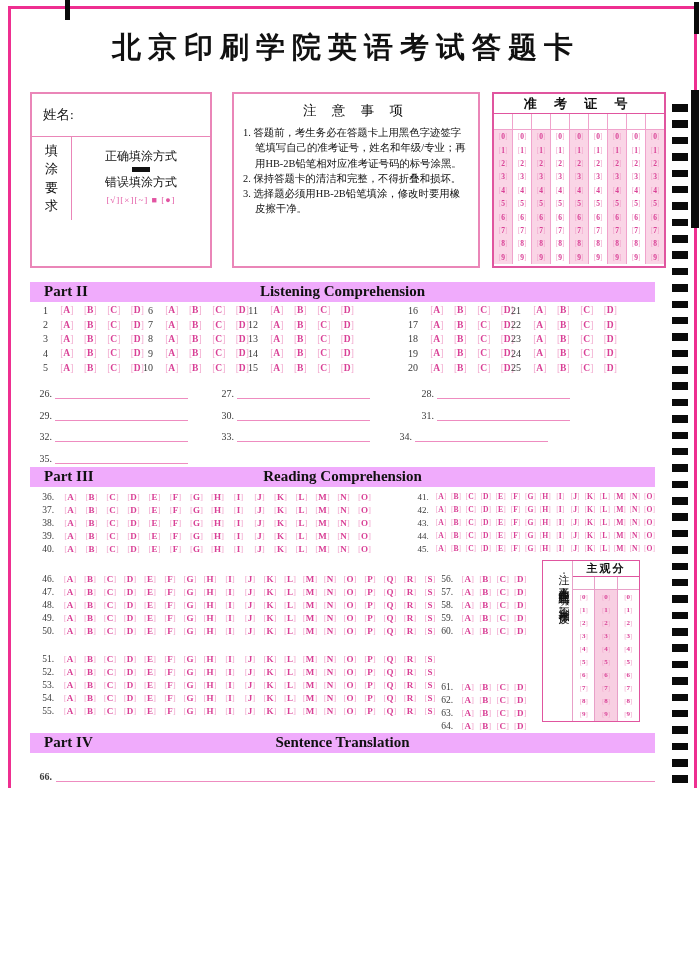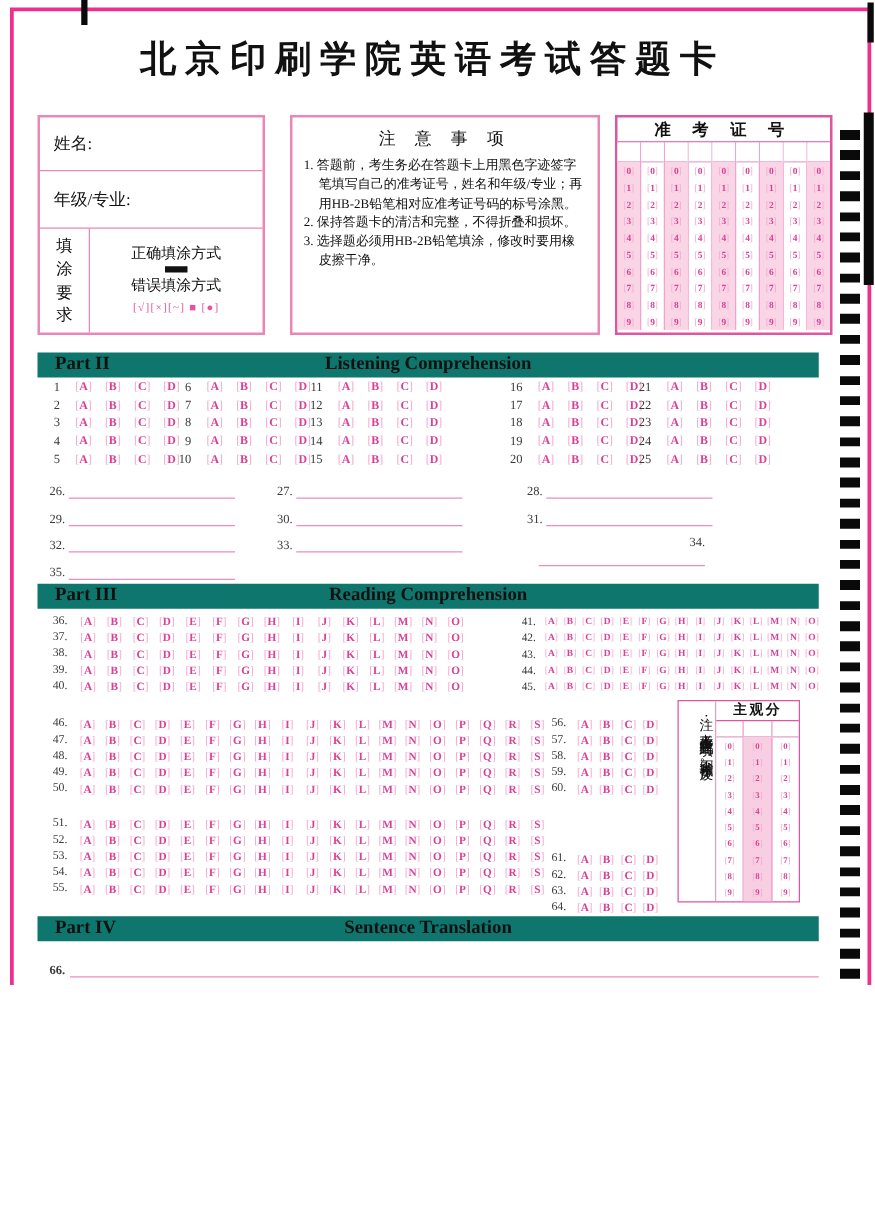--- a/index.html
+++ b/index.html
@@ -41,21 +41,21 @@
   .xblank{height:16px;border-bottom:1px solid #f0a3cc;background:#fff;}
   .xdigits{flex:1;display:flex;flex-direction:column;}
   .shade .xdigits{background:#fad5e6;}
   .xcell{height:13.4px;display:flex;align-items:center;justify-content:center;font-size:7.5px;}
 
   
   .opt{display:inline-flex;align-items:center;justify-content:center;}
   .bk{color:#f2a7cd;} .lt{color:#d94096;font-weight:bold;}
 
   
-  .part-bar{position:absolute;left:30px;width:625px;height:20px;background:#0f766e;}
+  .part-bar{position:absolute;left:30px;width:625px;height:20px;background:#f0abfc;}
   .part-label{position:absolute;left:14px;top:1px;font-size:15px;font-weight:bold;}
   .part-title{position:absolute;left:0;width:100%;top:1px;text-align:center;font-size:15px;font-weight:bold;}
   #bar-p2{top:282px;} #bar-p3{top:467px;} #bar-p4{top:733px;}
 
   
   #p2-grid{position:absolute;left:30px;top:303px;width:625px;height:74px;}
   .p2col{position:absolute;top:0;}
   .qrow{display:flex;align-items:center;}
   .qnum{color:#3a3a3a;text-align:right;}
   .p2col .qrow{height:14.4px;}
@@ -139,24 +139,20 @@
   <div class="corner-dash tick-tl"></div>
   <div class="corner-dash tick-tr"></div>
 
   <div class="page-title">北京印刷学院英语考试答题卡</div>
 
   <div class="box info-box">
     <div class="ib-row ib-row1">
       <span>姓名:</span>
       <span style="flex:1;height:100%;"></span>
     </div>
-    <div class="ib-row ib-row2">
-      <span>年级/专业:</span>
-      <span style="flex:1;height:100%;"></span>
-    </div>
     <div class="ib-row3">
       <div class="fillreq-col" id="fillreq-col">
           <span>填</span>
           <span>涂</span>
           <span>要</span>
           <span>求</span>
         </div>
       <div class="fill-demo">
         <span>正确填涂方式</span>
         <span class="demo-bar"></span>
@@ -1528,21 +1524,21 @@
       </div>
       <div class="frow">
         <div class="fcell" style="left: 0px;">
           <span class="qnum">32.</span>
           <div class="wline"></div>
         </div>
         <div class="fcell" style="left: 182px;">
           <span class="qnum">33.</span>
           <div class="wline"></div>
         </div>
-        <div class="fcell" style="left: 398px; flex-direction: column;">
+        <div class="fcell" style="left: 360px;">
           <span class="qnum">34.</span>
           <div class="wline"></div>
         </div>
       </div>
       <div class="frow">
         <div class="fcell" style="left: 0px;">
           <span class="qnum">35.</span>
           <div class="wline"></div>
         </div>
       </div>

